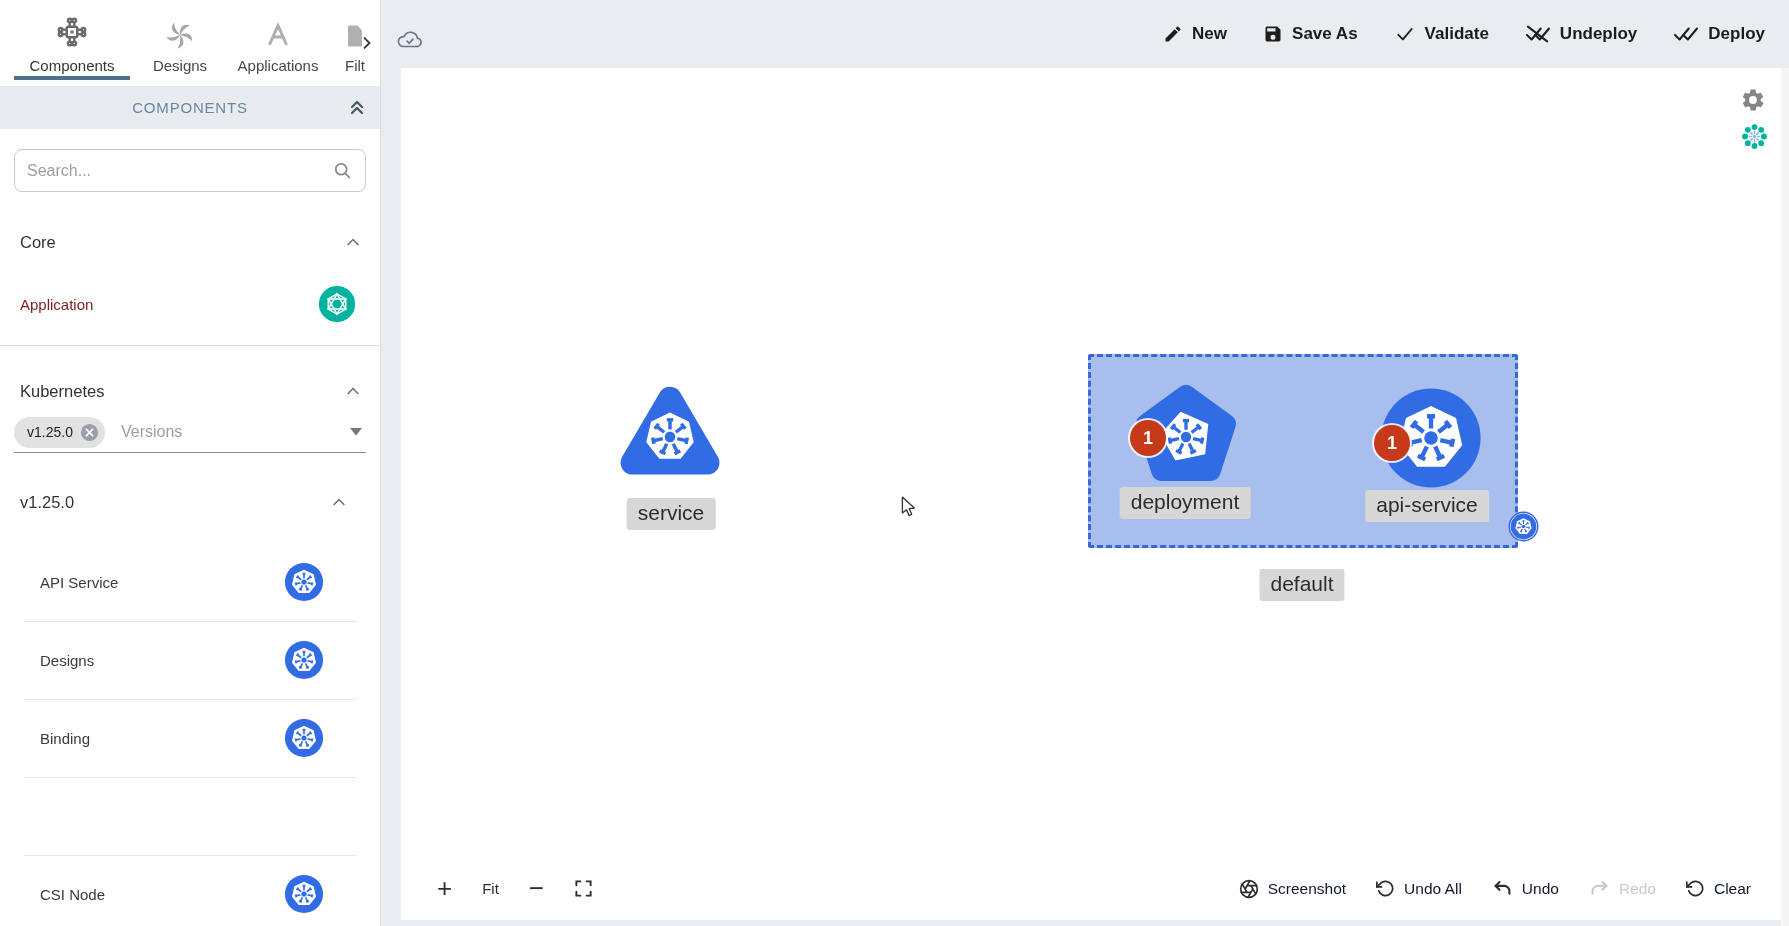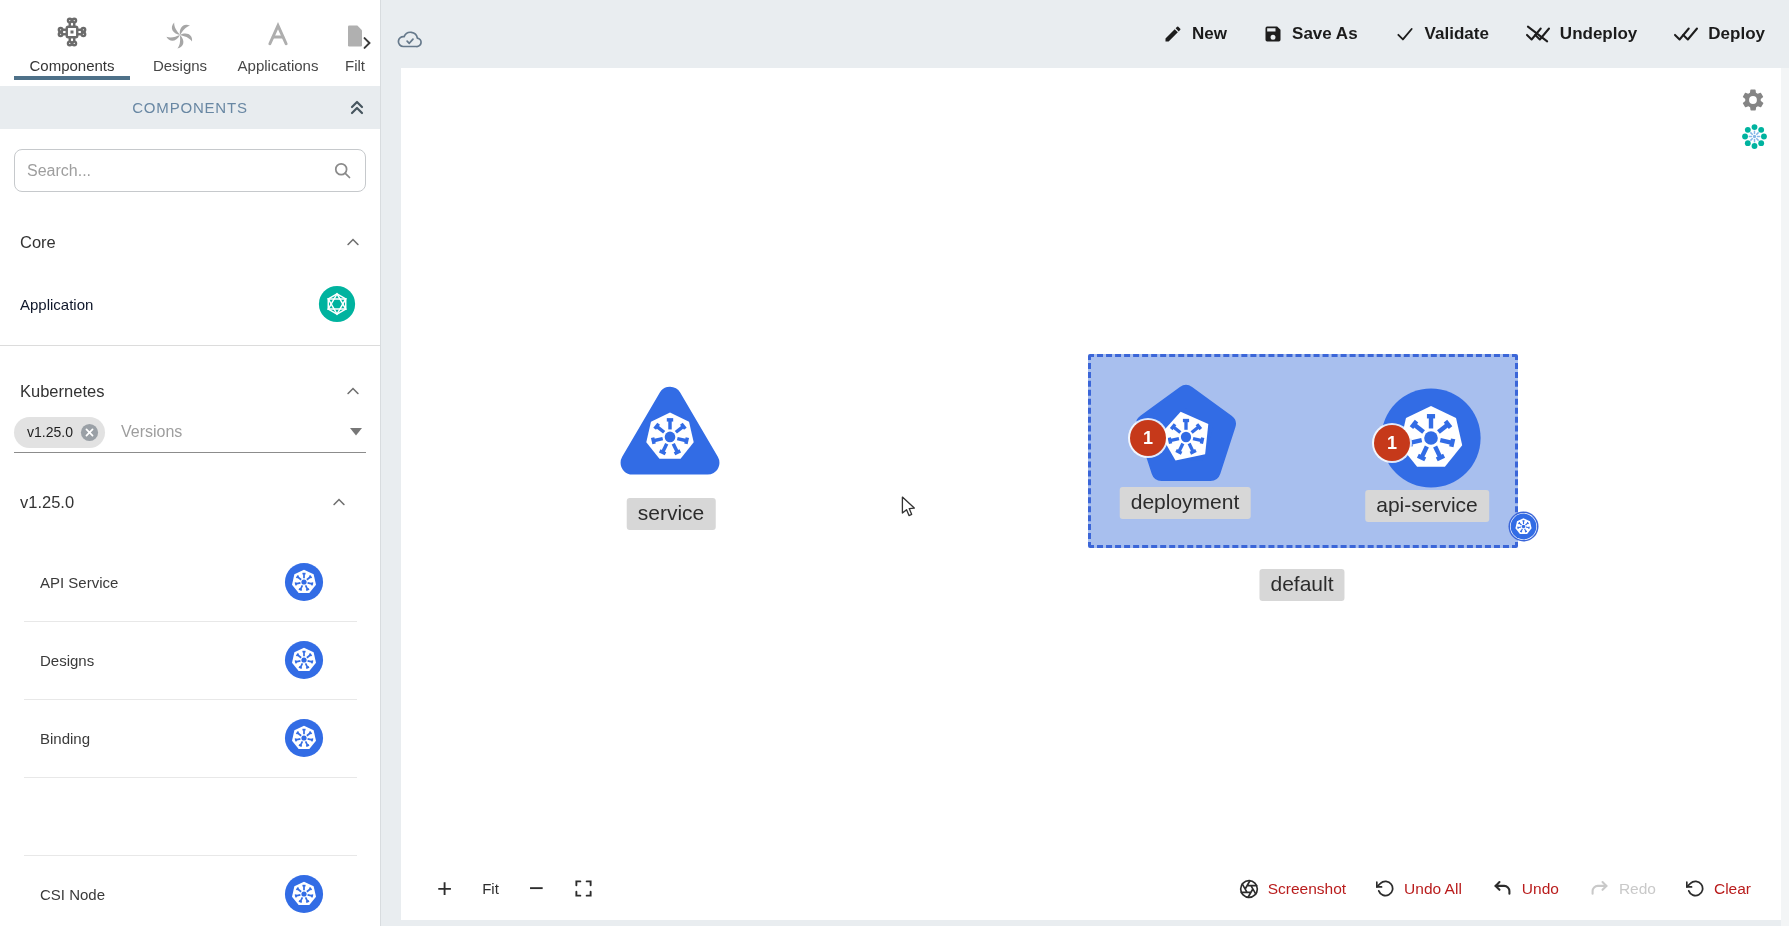--- a/index.html
+++ b/index.html
@@ -16,21 +16,21 @@
   .tab-overflow { position:absolute; right:4px; top:34px; background:none; border:none; cursor:pointer; }
   .band { position:absolute; top:86px; left:0; right:0; height:43px; background:#e8ecef; display:flex; align-items:center; justify-content:center; }
   .band span { font-size:15px; letter-spacing:.8px; color:#6887a3; }
   .band .collapse { position:absolute; right:12px; top:10px; cursor:pointer; }
   .searchbox { position:absolute; top:149px; left:14px; right:14px; height:43px; border:1px solid #c6c9cc; border-radius:8px; display:flex; align-items:center; padding:0 12px; }
   .searchbox input { flex:1; border:none; outline:none; font-size:16px; color:#333; background:transparent; font-family:inherit; }
   .searchbox input::placeholder { color:#9e9e9e; }
   .sec { position:absolute; left:0; right:0; height:36px; display:flex; align-items:center; justify-content:space-between; padding:0 18px 0 20px; }
   .sec .sec-title { font-size:16.5px; color:#333; }
   .row-app { position:absolute; top:282px; left:0; right:0; height:44px; display:flex; align-items:center; justify-content:space-between; padding:0 24px 0 20px; cursor:pointer; }
-  .row-app span { font-size:15px; color:#0f172a; }
+  .row-app span { font-size:15px; color:#7f1d1d; }
   .hr-full { position:absolute; left:0; right:0; height:1px; background:#dcdcdc; }
   .verselect { position:absolute; top:414px; left:14px; right:14px; height:36px; display:flex; align-items:center; cursor:pointer; }
   .chip { display:flex; align-items:center; gap:6px; background:#e2e2e2; border-radius:16px; height:31px; padding:0 5px 0 13px; }
   .chip .chip-label { font-size:14px; color:#1e1e1e; }
   .vplaceholder { margin-left:16px; font-size:16px; color:#9e9e9e; }
   .verselect .caret { margin-left:auto; margin-right:4px; }
   .sel-underline { position:absolute; top:452px; left:14px; right:14px; height:1px; background:#8c8c8c; }
   .crow { position:absolute; left:0; right:0; height:78px; display:flex; align-items:center; justify-content:space-between; padding:0 56px 0 40px; cursor:pointer; }
   .crow span { font-size:15px; color:#3a3a3a; }
   .crow-div { position:absolute; left:24px; right:23px; height:1px; background:#e8e8e8; }
@@ -54,21 +54,21 @@
   .badge { position:absolute; width:36px; height:36px; border-radius:50%; background:#c6391a; box-shadow:0 0 0 2px rgba(255,255,255,.85); color:#fff; font-size:18px; font-weight:bold; display:flex; align-items:center; justify-content:center; z-index:5; }
   .corner-k8s { position:absolute; left:1109px; top:445px; width:27px; height:27px; background:#fff; border-radius:50%; box-shadow:0 0 0 1.5px #3b66d8; z-index:6; }
   .canvas-gear { position:absolute; left:1339px; top:19px; cursor:pointer; }
   .canvas-mk8s { position:absolute; left:1340px; top:55px; cursor:pointer; }
   .cursor { position:absolute; left:498px; top:428px; z-index:9; pointer-events:none; }
 
   .canvas-toolbar { position:absolute; left:36px; right:30px; bottom:16px; display:flex; align-items:center; }
   .ztools { display:flex; align-items:center; gap:30px; }
   .zbtn { background:none; border:none; cursor:pointer; display:flex; align-items:center; font-family:inherit; font-size:15px; color:#2d2d2d; }
   .htools { margin-left:auto; display:flex; align-items:center; gap:30px; }
-  .hbtn { background:none; border:none; cursor:pointer; display:flex; align-items:center; gap:9px; font-family:inherit; font-size:15.5px; color:#b91c1c; }
+  .hbtn { background:none; border:none; cursor:pointer; display:flex; align-items:center; gap:9px; font-family:inherit; font-size:15.5px; color:#0f172a; }
   .hbtn.disabled { color:#c9c9c9; }
   .hbtn.disabled svg { stroke:#c9c9c9 !important; }
 </style>
 </head>
 <body>
 
 <svg width="0" height="0" style="position:absolute" aria-hidden="true">
   <defs>
     <polygon id="sym-hept" points="0,-10 7.82,-6.23 9.75,2.23 4.34,9.01 -4.34,9.01 -9.75,2.23 -7.82,-6.23"></polygon>
     <polygon id="sym-pent" points="0,-10 9.51,-3.09 5.88,8.09 -5.88,8.09 -9.51,-3.09"></polygon>

